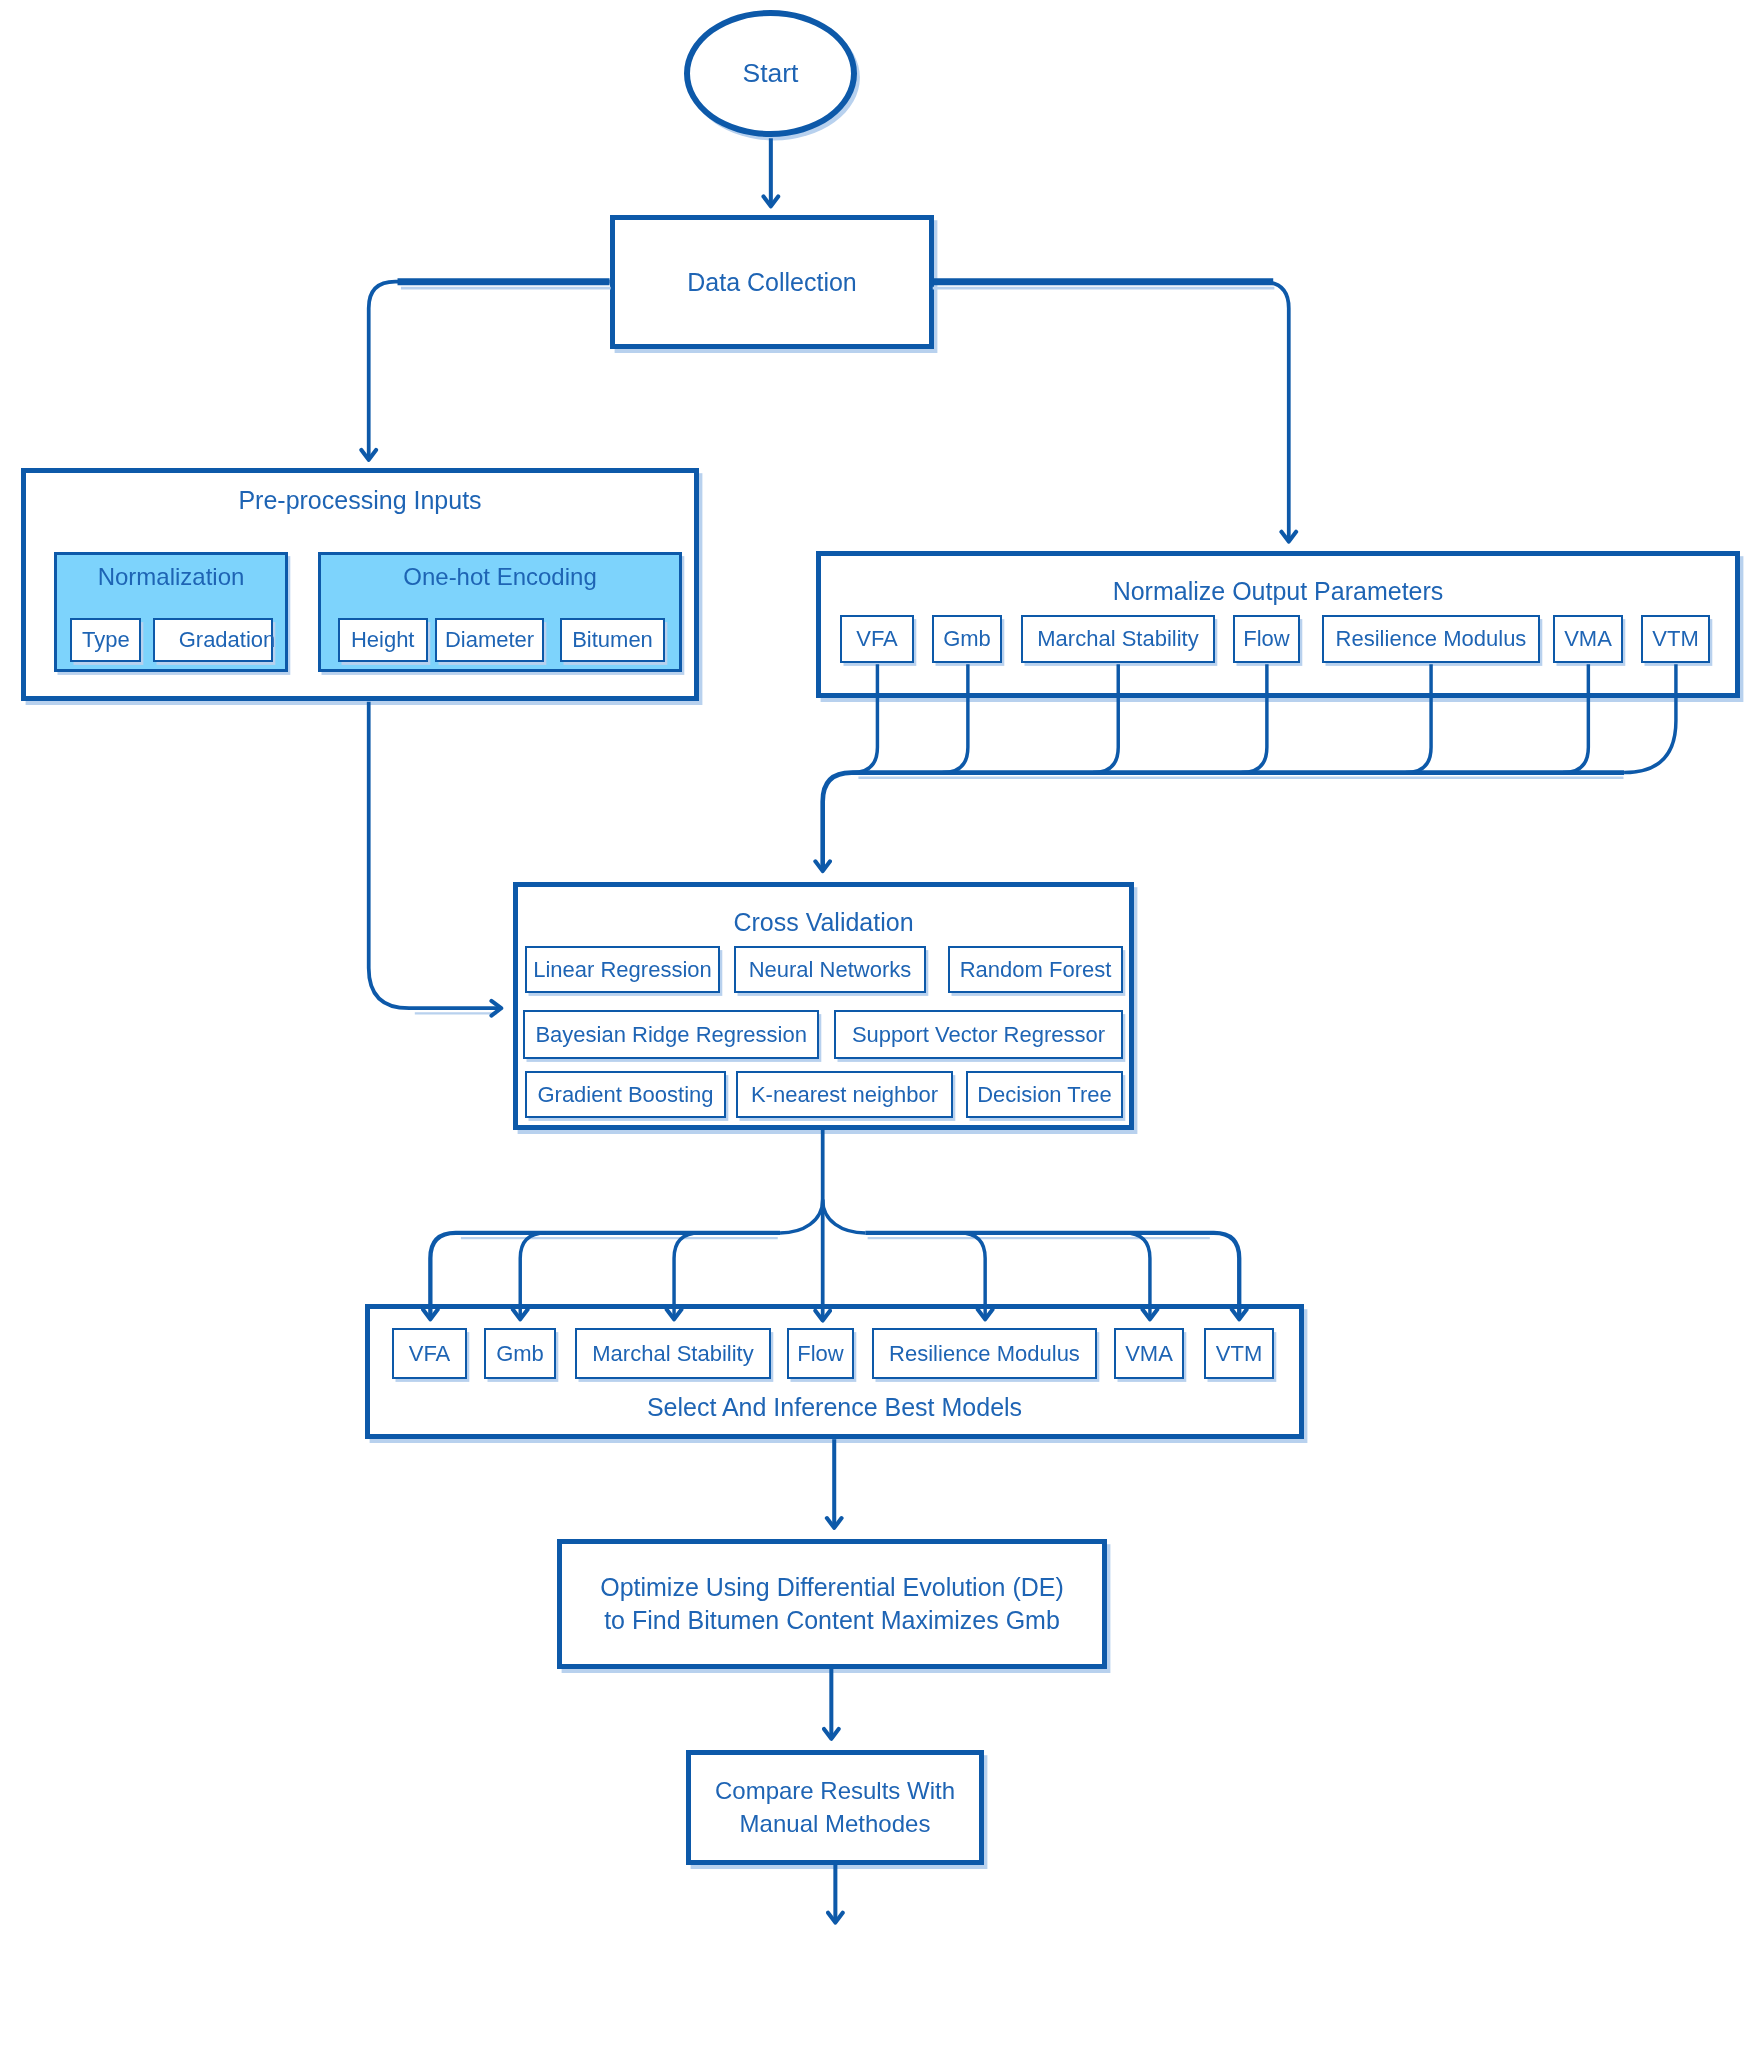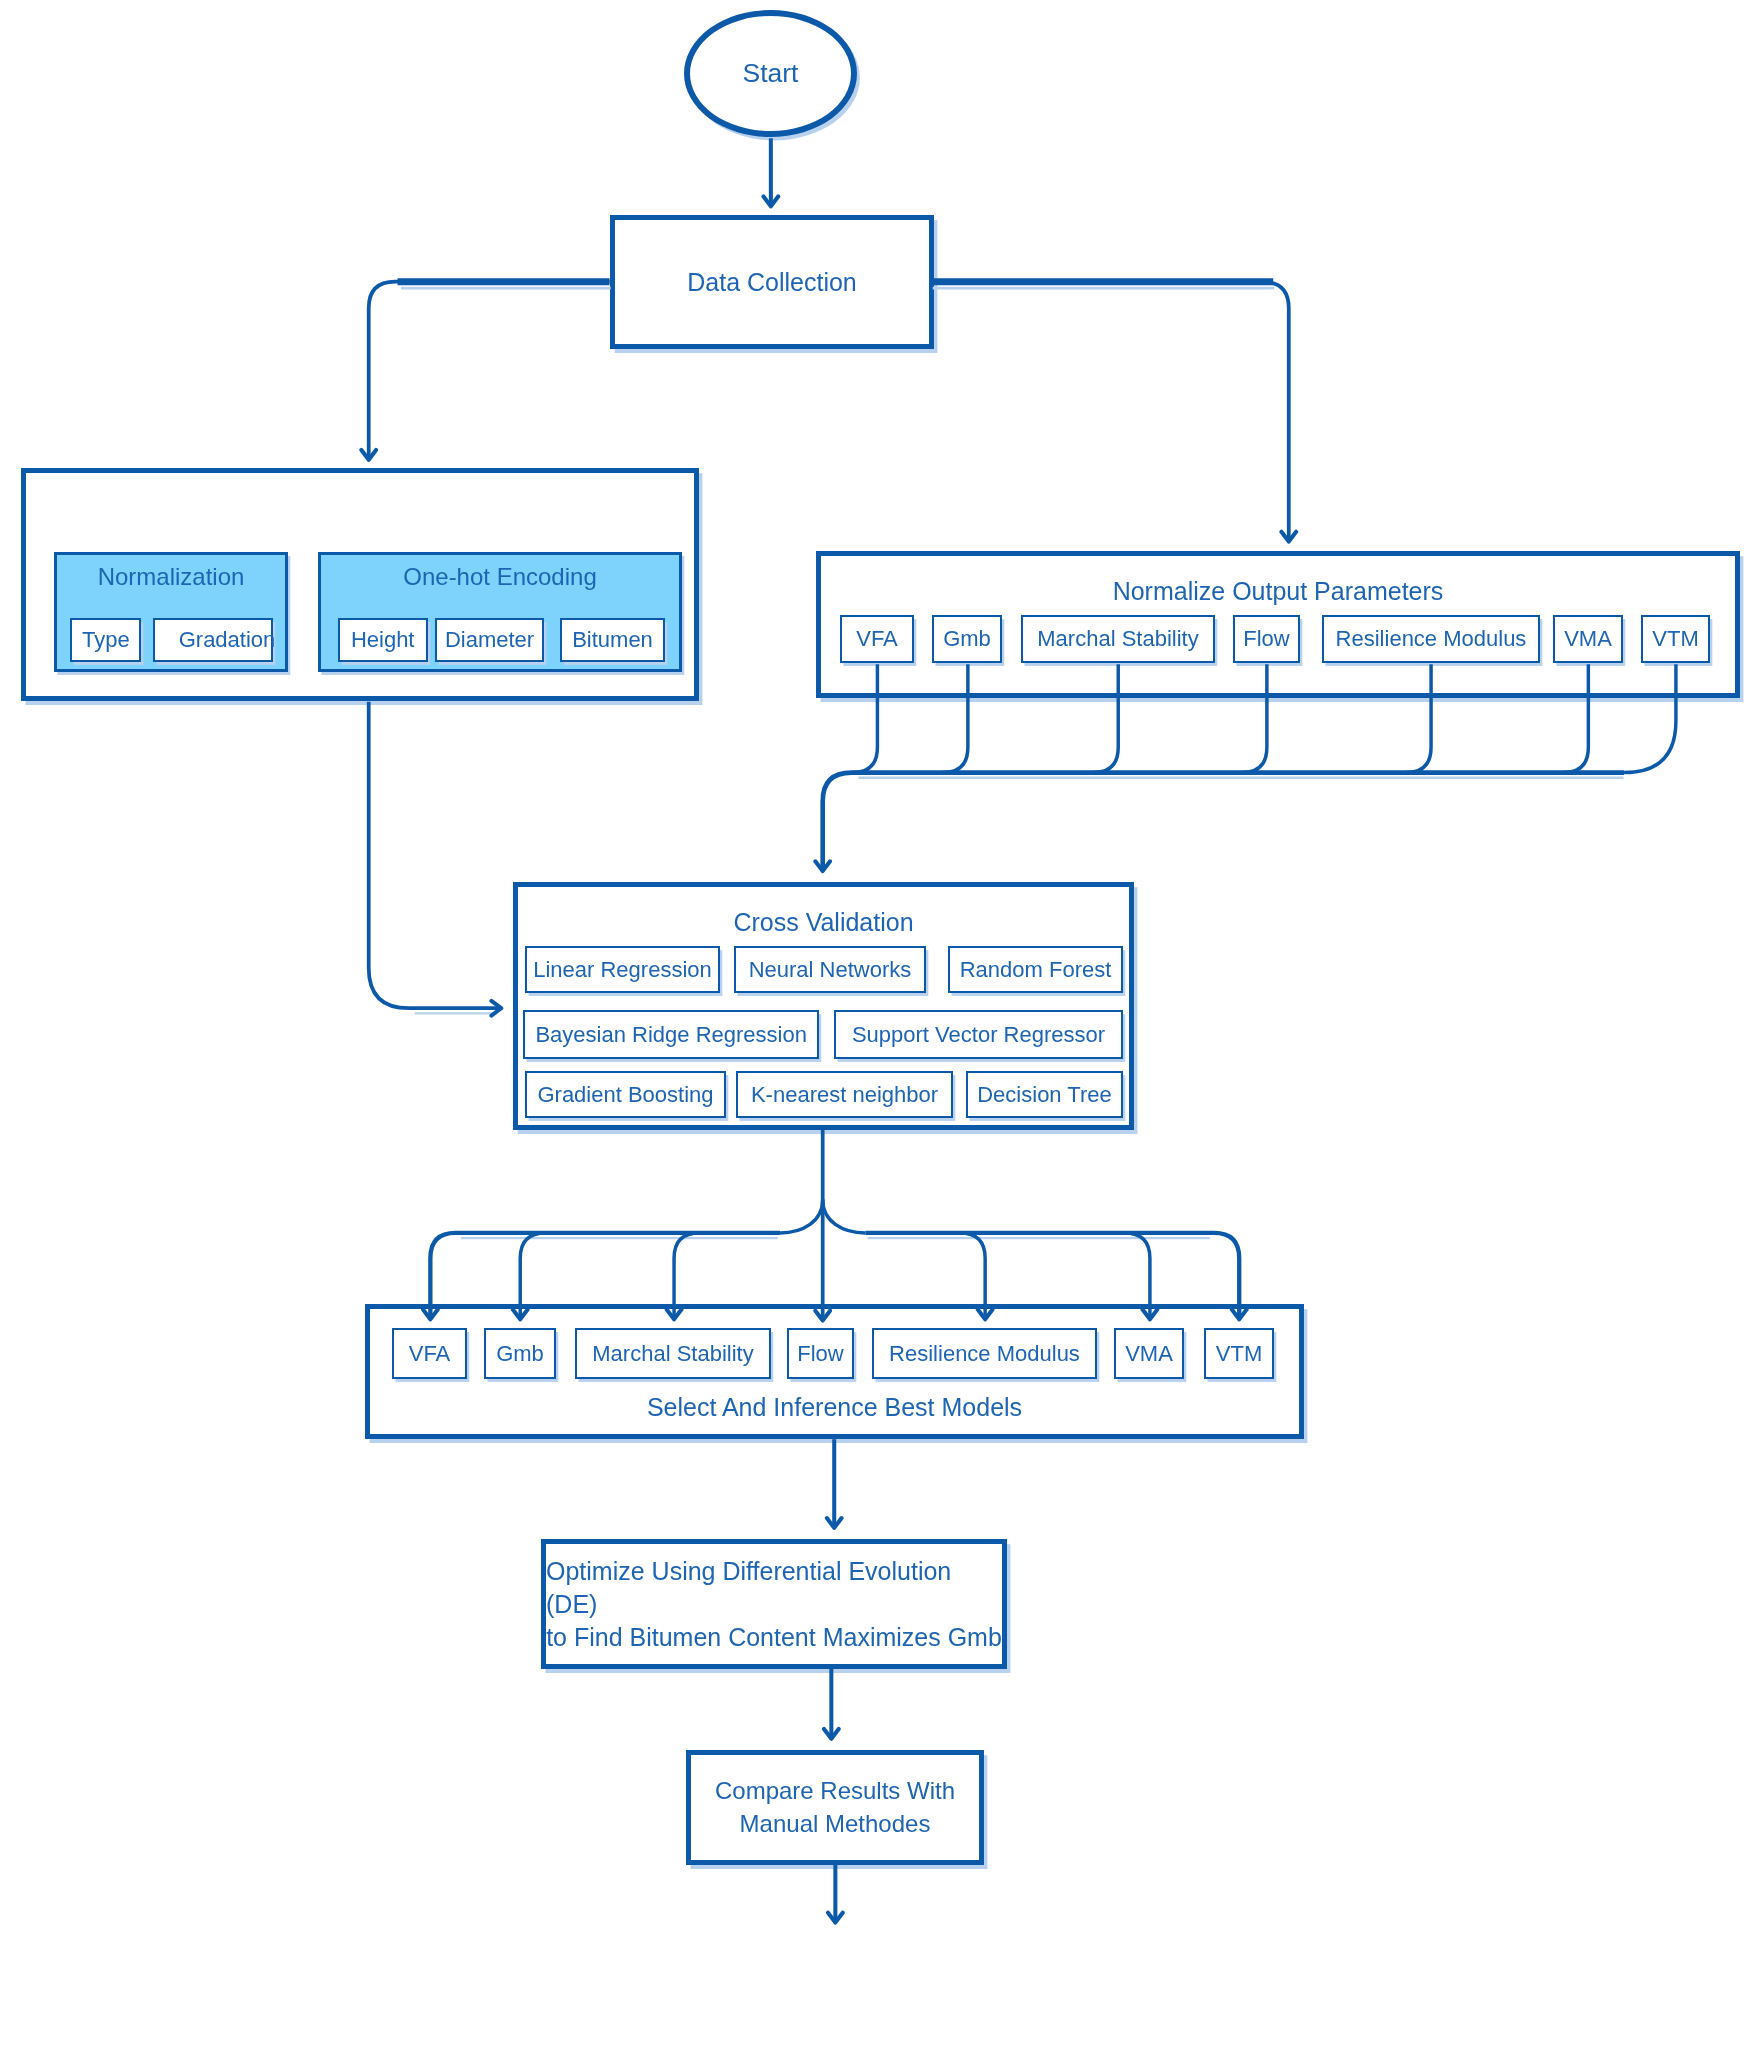--- a/index.html
+++ b/index.html
@@ -37,20 +37,21 @@
 
   <div class="oval" style="left:684px;top:10.4px;width:173px;height:127px;">
     <span>Start</span>
   </div>
 
   <div class="node flex big" style="left:610px;top:215px;width:324px;height:134px;">
     <span>Data Collection</span>
   </div>
 
   <div class="node" style="left:21px;top:468px;width:678px;height:233px;">
+    <div class="title" style="top:12.7px;">Pre-processing Inputs</div>
 
     <div class="group" style="left:28px;top:79px;width:234px;height:120px;">
       <div class="gtitle" style="top:8px;">Normalization</div>
       <div class="chip" style="left:13.3px;top:63px;width:71px;height:44px;">Type</div>
       <div class="chip" style="left:96px;top:63px;width:120px;height:44px;padding-left:28px;">Gradation</div>
     </div>
 
     <div class="group" style="left:292px;top:79px;width:364px;height:120px;">
       <div class="gtitle" style="top:8px;">One-hot Encoding</div>
       <div class="chip" style="left:16.7px;top:63px;width:90px;height:44px;">Height</div>
@@ -86,21 +87,21 @@
     <div class="chip" style="left:22px;top:19px;width:75px;height:51px;">VFA</div>
     <div class="chip" style="left:114px;top:19px;width:72px;height:51px;">Gmb</div>
     <div class="chip" style="left:205px;top:19px;width:196px;height:51px;">Marchal Stability</div>
     <div class="chip" style="left:417px;top:19px;width:67px;height:51px;">Flow</div>
     <div class="chip" style="left:502px;top:19px;width:225px;height:51px;">Resilience Modulus</div>
     <div class="chip" style="left:744px;top:19px;width:70px;height:51px;">VMA</div>
     <div class="chip" style="left:834px;top:19px;width:70px;height:51px;">VTM</div>
     <div class="title" style="top:84px;">Select And Inference Best Models</div>
   </div>
 
-  <div class="node flex big" style="left:541px;top:1539px;width:466px;height:130px;">
+  <div class="node flex big" style="left:557px;top:1539px;width:550px;height:130px;">
     <span>Optimize Using Differential Evolution (DE)</span>
     <span>to Find Bitumen Content Maximizes Gmb</span>
   </div>
 
   <div class="node flex med" style="left:686px;top:1750px;width:298px;height:115px;">
     <span>Compare Results With</span>
     <span>Manual Methodes</span>
   </div>
 
 

